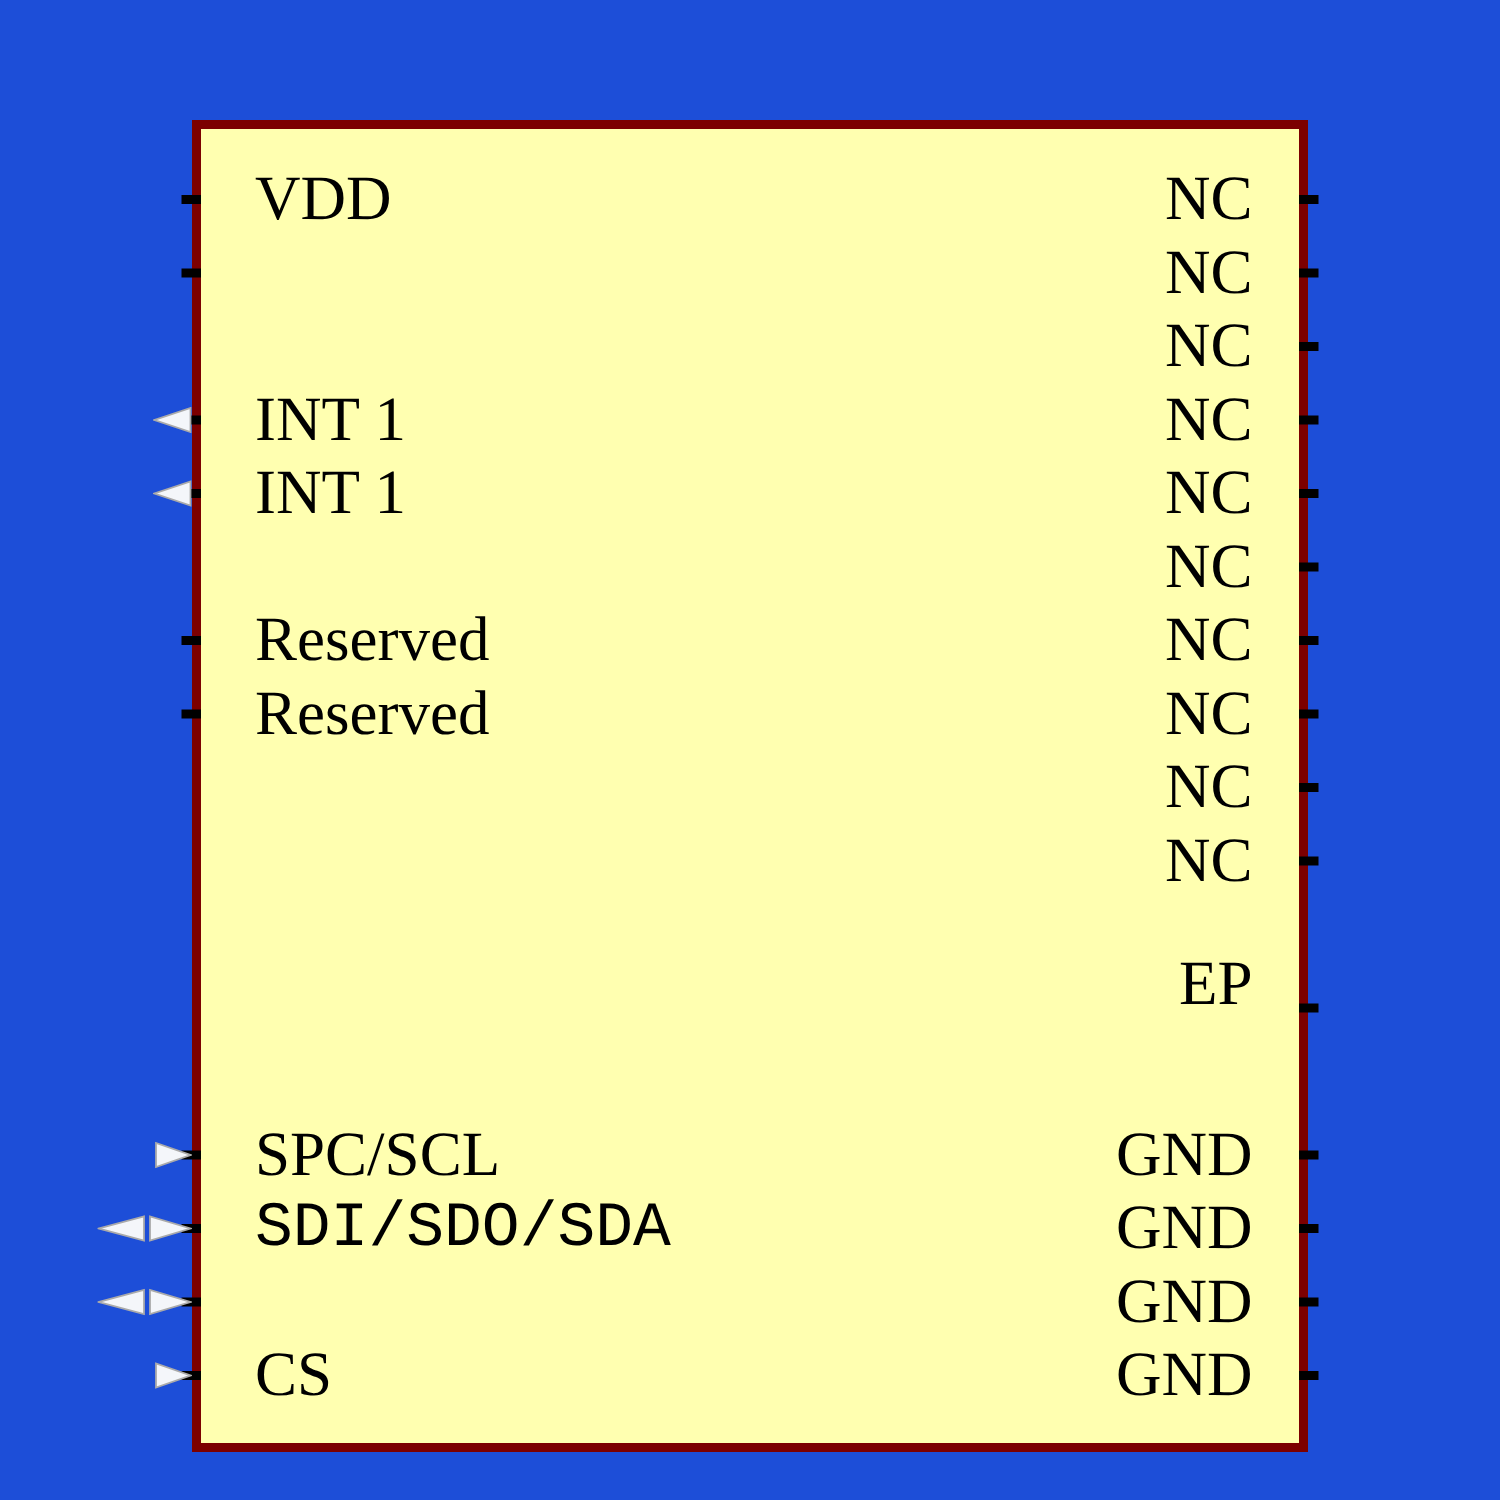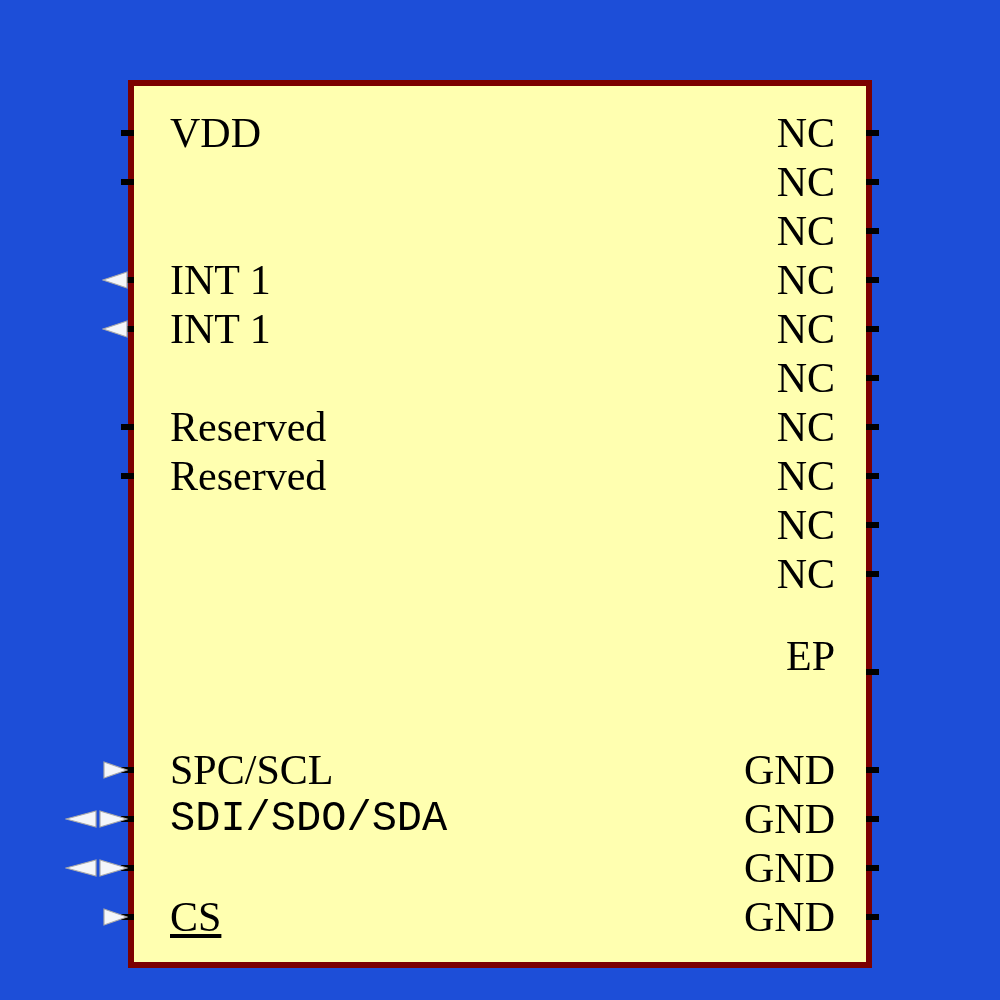--- a/index.html
+++ b/index.html
@@ -55,21 +55,21 @@
     <svg width="29" height="18" viewBox="0 0 29 18" class="pin-arrow" style="left: 99px; top: 810px;">
       <polygon points="1,1 1,17 28,9" fill="#F4F6FA" stroke="#AAAAAA" stroke-width="1.2"></polygon>
     </svg>
     <div class="pin-stub" style="left: 121px; top: 865px; background: rgb(0, 0, 0);"></div>
     <svg width="32" height="18" viewBox="0 0 32 18" class="pin-arrow" style="left: 65px; top: 859px;">
       <polygon points="31,1 31,17 1,9" fill="#F4F6FA" stroke="#AAAAAA" stroke-width="1.2"></polygon>
     </svg>
     <svg width="29" height="18" viewBox="0 0 29 18" class="pin-arrow" style="left: 99px; top: 859px;">
       <polygon points="1,1 1,17 28,9" fill="#F4F6FA" stroke="#AAAAAA" stroke-width="1.2"></polygon>
     </svg>
-    <div class="pin-label side-left" style="top: 892px; color: rgb(0, 0, 0); left: 170px; text-decoration: underline;">CS</div>
+    <div class="pin-label side-left" style="top: 892px; color: rgb(0, 0, 0); left: 170px;">CS</div>
     <div class="pin-stub" style="left: 121px; top: 914px; background: rgb(0, 0, 0);"></div>
     <svg width="25" height="18" viewBox="0 0 25 18" class="pin-arrow" style="left: 103px; top: 908px;">
       <polygon points="1,1 1,17 24,9" fill="#F4F6FA" stroke="#AAAAAA" stroke-width="1.2"></polygon>
     </svg>
     <div class="pin-label side-right" style="top: 108px; color: rgb(0, 0, 0); right: 165px;">NC</div>
     <div class="pin-stub" style="left: 866px; top: 130px; background: rgb(0, 0, 0);"></div>
     <div class="pin-label side-right" style="top: 157px; color: rgb(0, 0, 0); right: 165px;">NC</div>
     <div class="pin-stub" style="left: 866px; top: 179px; background: rgb(0, 0, 0);"></div>
     <div class="pin-label side-right" style="top: 206px; color: rgb(0, 0, 0); right: 165px;">NC</div>
     <div class="pin-stub" style="left: 866px; top: 228px; background: rgb(0, 0, 0);"></div>

